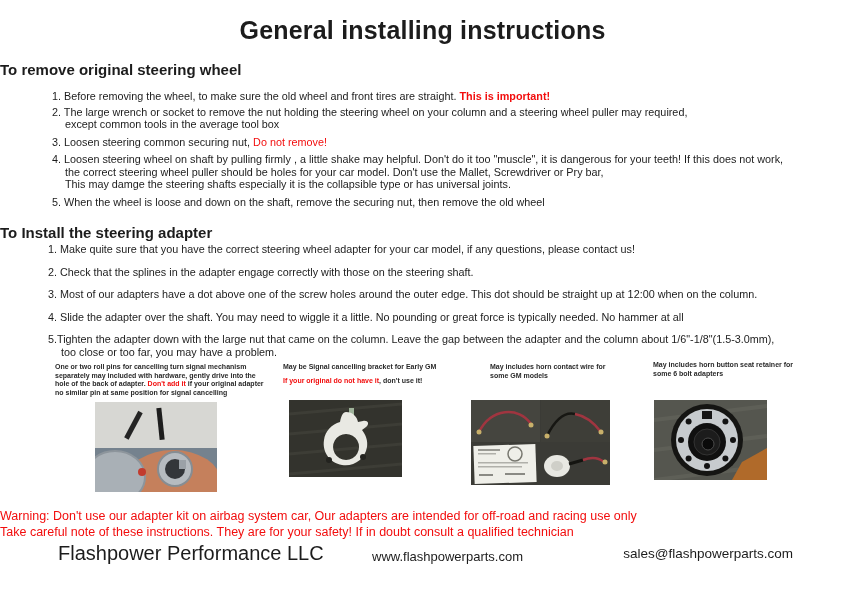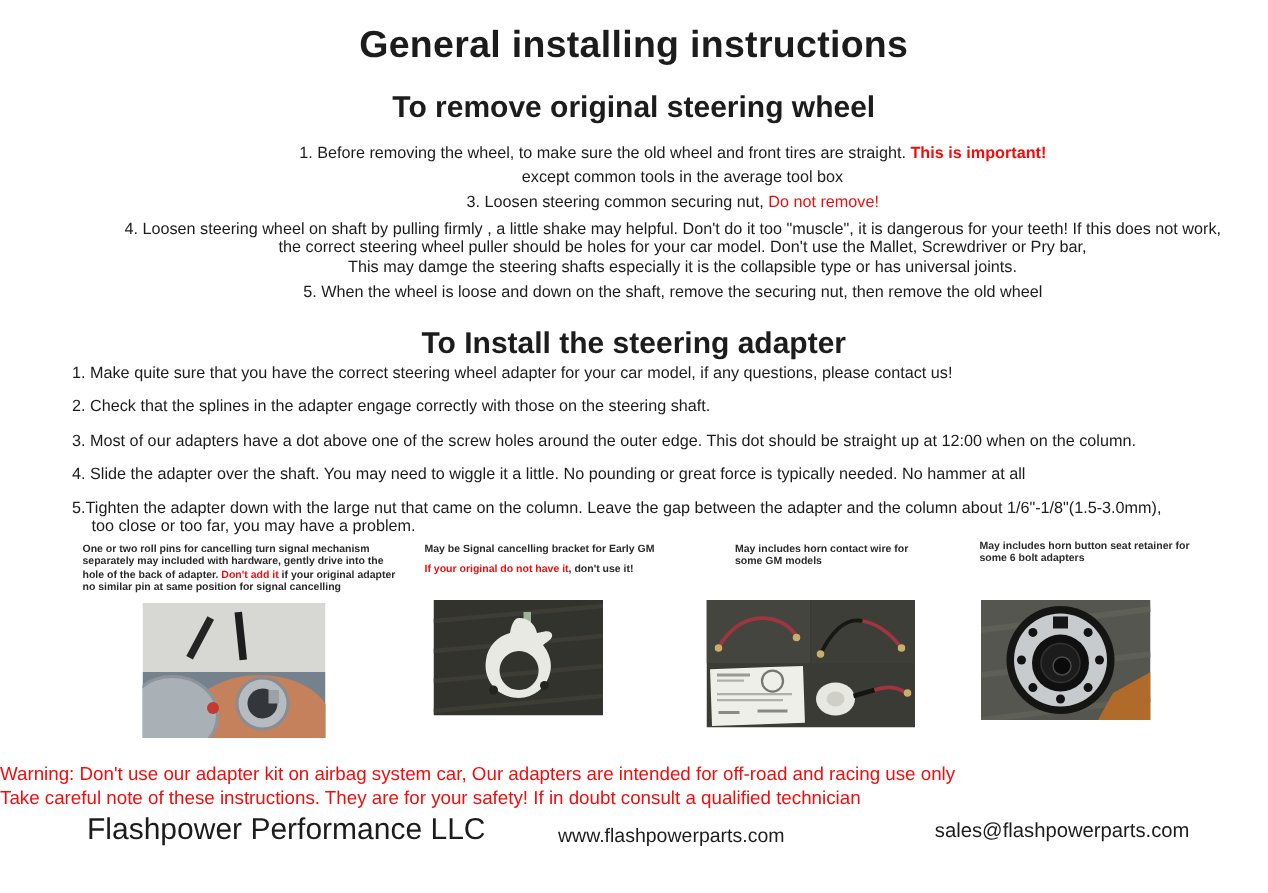--- a/index.html
+++ b/index.html
@@ -1,21 +1,21 @@
 <!DOCTYPE html>
 <html><head>
 <meta charset="utf-8">
 <style>
   html,body{margin:0;padding:0;background:#ffffff;}
   .page{position:relative;width:845px;height:595px;background:#ffffff;
         font-family:"Liberation Sans",sans-serif;color:#1c1c1c;overflow:hidden;}
   .title{padding-top:16px;text-align:center;font-size:25px;font-weight:bold;letter-spacing:.2px;}
-  .h2{margin-top:16px;text-align:center;font-size:20px;font-weight:bold;}
+  .h2{margin-top:16px;font-size:15px;font-weight:bold;}
   .list{font-size:10.8px;line-height:12.5px;}
-  .list1{margin:12px 0 0 52px;text-align:center;}
+  .list1{margin:12px 0 0 52px;}
   .list2{margin:2px 0 0 48px;}
   .cont{padding-left:13px;}
   .red{color:#f20d0d;}
   .b{font-weight:bold;}
   .mt3{margin-top:3px}.mt4{margin-top:4px}.mt5{margin-top:5px}.mt10{margin-top:10px}
   .parts{position:relative;margin-top:2px;height:140px;}
   .cap{position:absolute;font-size:7px;line-height:8.5px;font-weight:bold;color:#2a2a2a;}
   .photo{position:absolute;line-height:0;}
   .warning{margin-top:8px;text-align:left;color:#f20d0d;font-size:12.5px;line-height:16px;}
   .footer{position:relative;height:36px;margin-top:2px;}
@@ -28,20 +28,21 @@
 
 <div class="page">
 
   <div class="title">General installing instructions</div>
 
   <div class="h2">To remove  original steering wheel</div>
 
   <div class="list list1">
     <div class="item"><span>1. </span><span>Before removing the wheel, to make sure the old wheel and front tires are straight. </span><span class="red b">This is important!</span></div>
     <div class="item mt3">
+      <div><span>2. </span><span>The large wrench or socket to remove the nut holding the steering wheel on your column and a steering wheel puller may required,</span></div>
       <div class="cont">except common tools in the average tool box</div>
     </div>
     <div class="item mt5"><span>3. </span><span>Loosen steering common securing nut, </span><span class="red">Do not remove!</span></div>
     <div class="item mt5">
       <div><span>4. </span><span>Loosen steering wheel on shaft by pulling firmly , a little shake may helpful. Don't do it too "muscle", it is dangerous for your teeth! If this does not work,</span></div>
       <div class="cont">the correct steering wheel puller should be holes for your car model. Don't use the Mallet, Screwdriver or Pry bar,</div>
       <div class="cont">This may damge the steering shafts especially it is the collapsible type or has universal joints.</div>
     </div>
     <div class="item mt5"><span>5. </span><span>When the wheel is loose and down on the shaft, remove the securing nut, then remove the old wheel</span></div>
   </div>

